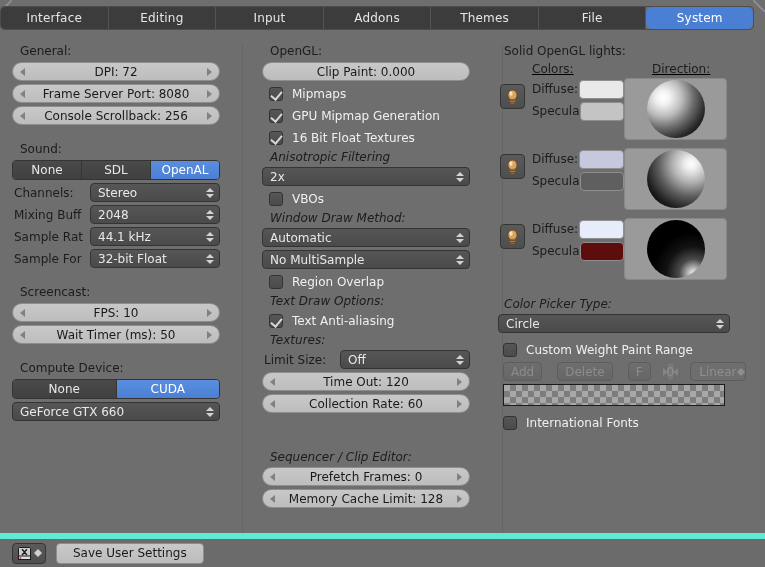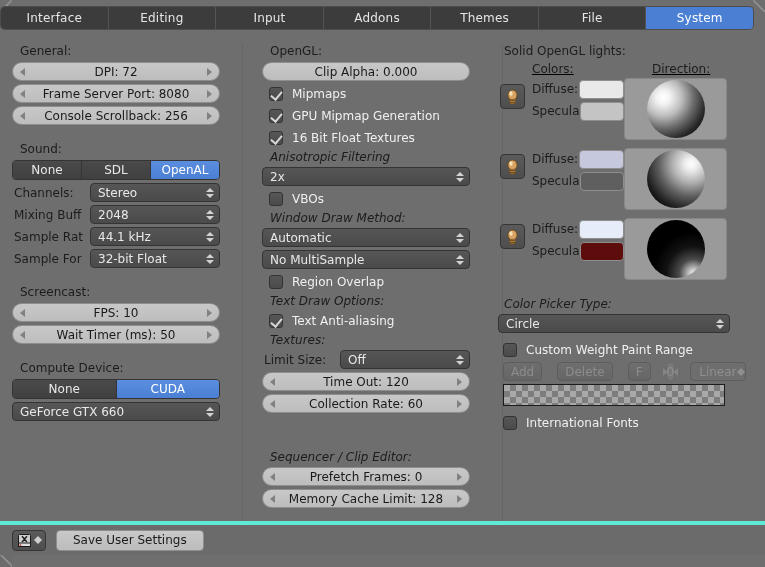--- a/index.html
+++ b/index.html
@@ -29,21 +29,21 @@
   .tab {
     flex: 1 1 0;
     background: #3c3c3c;
     color: #e6e6e6;
     font-size: 12px;
     display: flex; align-items: center; justify-content: center;
     border-right: 1px solid #545454;
     cursor: pointer;
     letter-spacing: .2px;
   }
-  .tab:last-child { border-right: none; }
+  .tab:last-child { border-right: none; border-radius: 6px; }
   .tab.active { background: #4a7fd4; color: #ffffff; }
 
   
   .col { position: absolute; top: 44px; }
   .col-left   { left: 12px;  width: 208px; }
   .col-mid    { left: 262px; width: 208px; }
   .col-right  { left: 496px; width: 236px; }
 
   .seplineL { position:absolute; left:242px; top:44px; width:1px; height:490px; background:#666; }
   .seplineR { position:absolute; left:502px; top:44px; width:1px; height:490px; background:#666; }
@@ -233,24 +233,24 @@
     border: 1px solid #1c1c1c;
     background-image:
       linear-gradient(45deg, #7d7d7d 25%, transparent 25%, transparent 75%, #7d7d7d 75%),
       linear-gradient(45deg, #7d7d7d 25%, #a8a8a8 25%, #a8a8a8 75%, #7d7d7d 75%);
     background-size: 12px 12px;
     background-position: 0 0, 6px 6px;
   }
 
   
   .bottombar {
-    position: absolute; left: 0; bottom: 12px;
+    position: absolute; left: 0; bottom: 0;
     width: 765px; height: 34px;
     background: #6b6b6b;
-    border-top: 4px solid #5eead4;
+    border-top: 6px solid #5eead4;
     display: flex; align-items: center;
   }
   .edtype {
     margin-left: 12px;
     height: 21px; width: 34px;
     background: linear-gradient(to bottom,#5a5a5a,#4e4e4e);
     border: 1px solid #353535; border-radius: 4px;
     display: flex; align-items: center; justify-content: center; gap: 2px;
     cursor: pointer;
   }
@@ -399,21 +399,21 @@
           <i class="down"></i>
         </span>
     </div>
   </div>
 
   <div class="col col-mid">
 
     <div class="heading">OpenGL:</div>
 
     <div class="numslider">
-      <span>Clip Alpha: 0.000</span>
+      <span>Clip Paint: 0.000</span>
     </div>
 
     <div class="checkrow">
       <span class="cbox on"></span>
       <span class="clabel">Mipmaps</span>
     </div>
     <div class="checkrow">
       <span class="cbox on"></span>
       <span class="clabel">GPU Mipmap Generation</span>
     </div>

